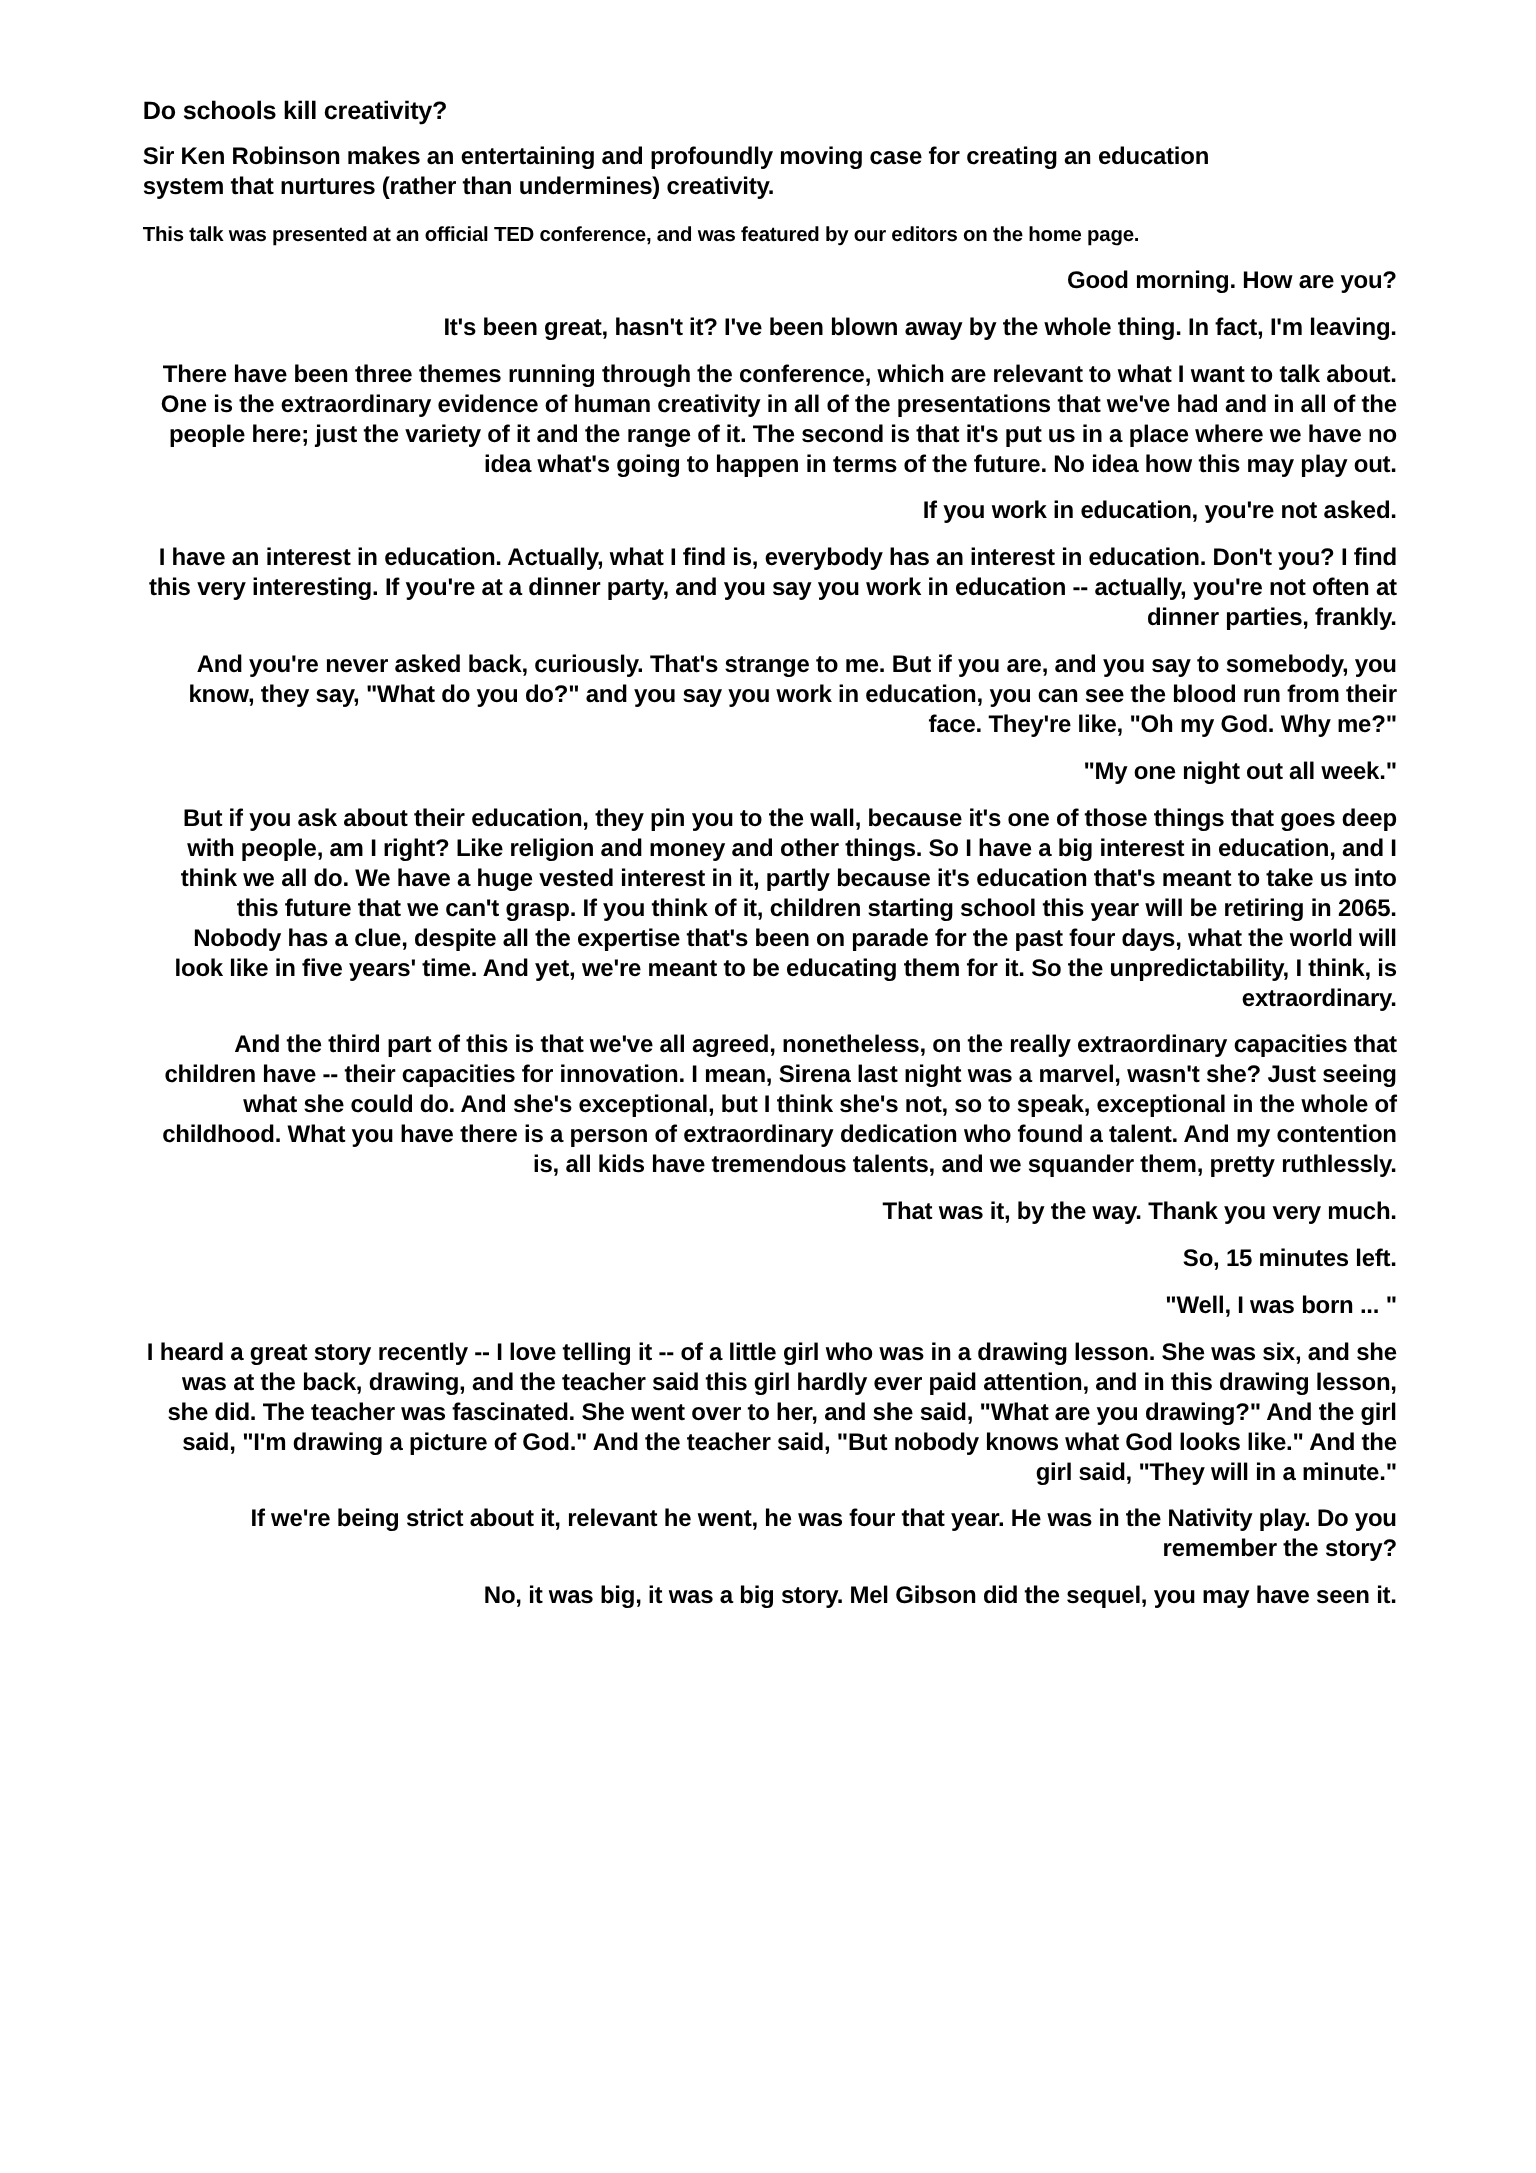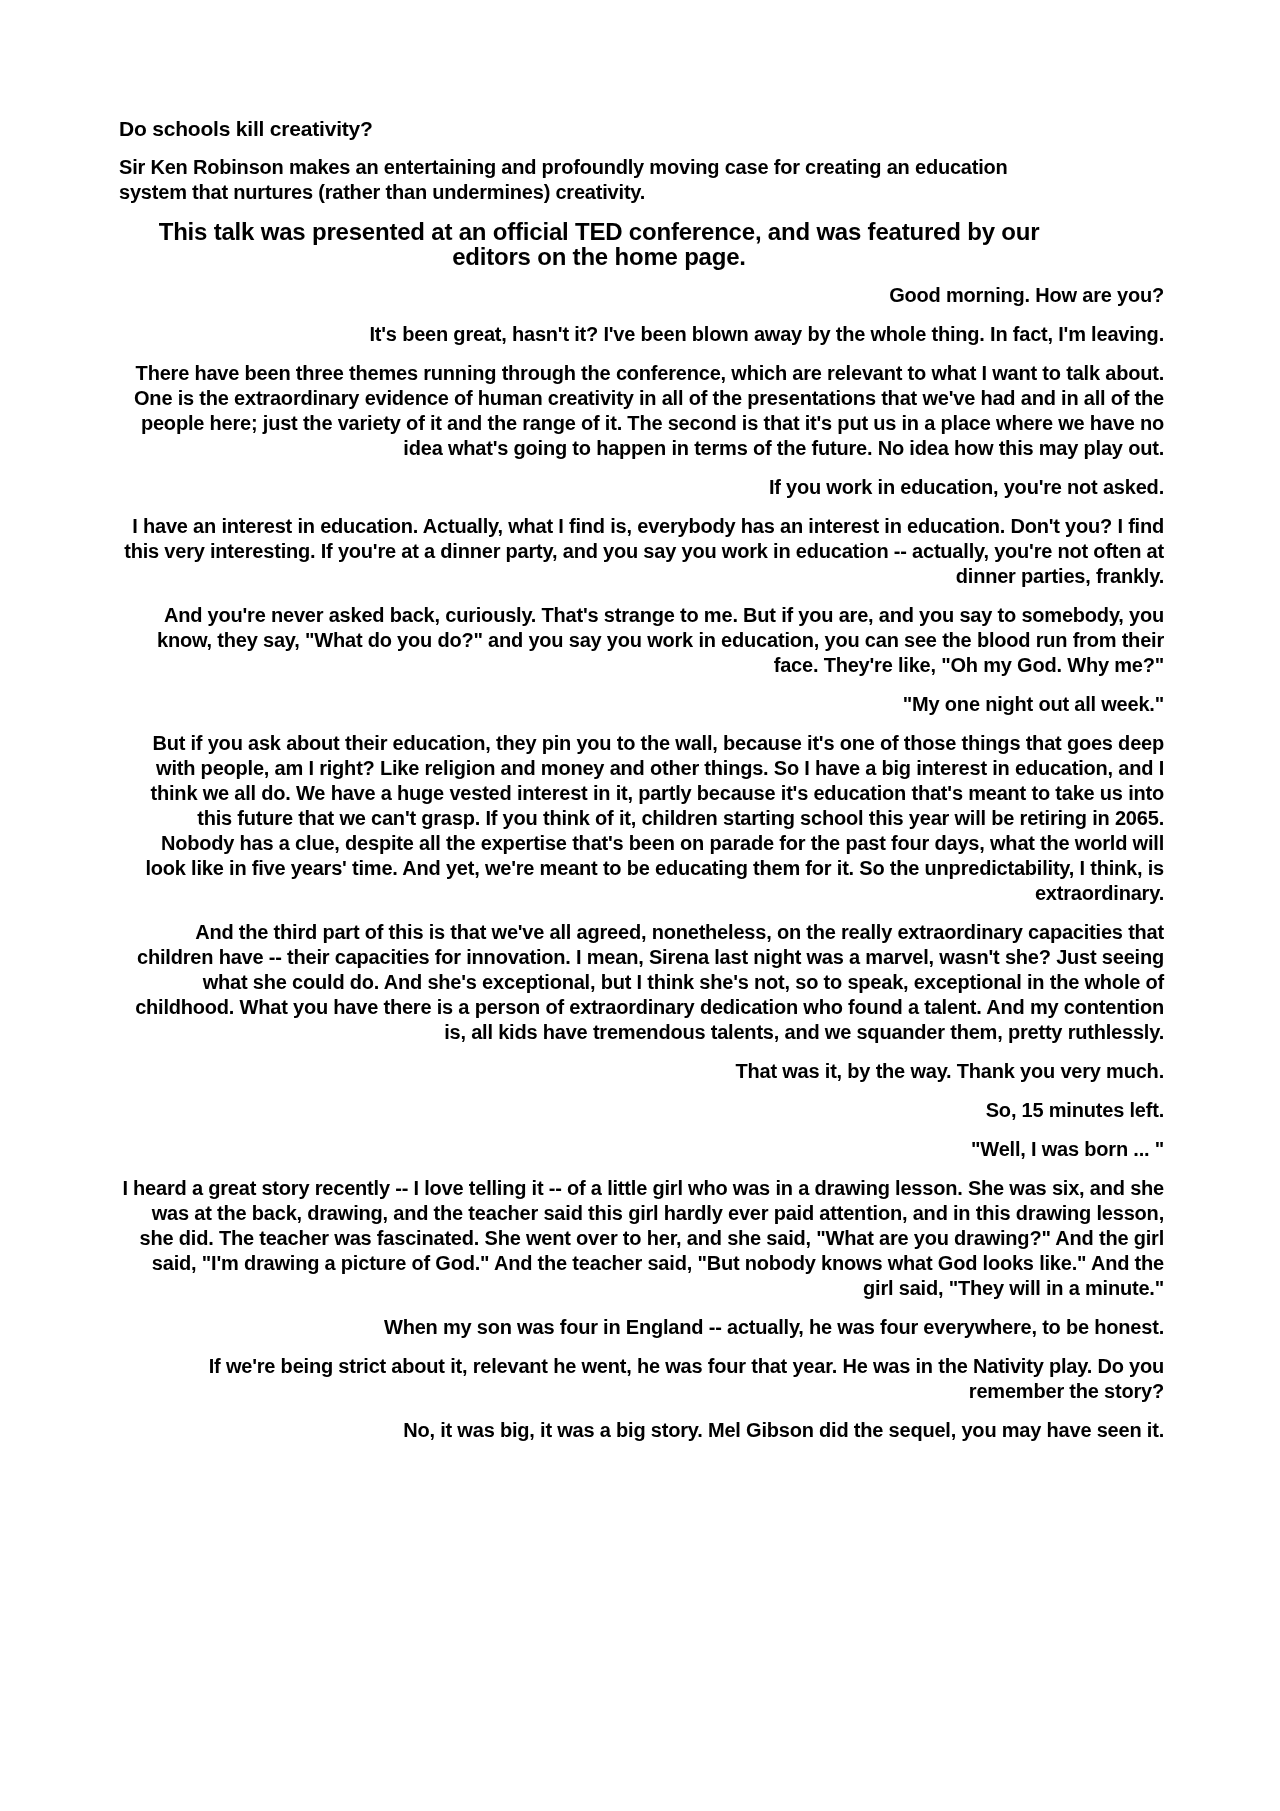--- a/index.html
+++ b/index.html
@@ -11,46 +11,45 @@
     width: 1280px;
     height: 1811px;
     font-family: "Liberation Sans", sans-serif;
     color: #000000;
     overflow: hidden;
   }
   .page {
     box-sizing: border-box;
     width: 1280px;
     height: 1811px;
-    padding: 116px 85px 0 119px;
+    padding: 80px 85px 0 119px;
     background: #ffffff;
   }
   .doc-title {
     font-size: 21px;
     font-weight: bold;
     line-height: 25px;
     margin: 0 0 14px 0;
     letter-spacing: -0.2px;
   }
   .doc-subtitle {
     font-size: 20px;
     font-weight: bold;
     line-height: 25px;
     margin: 0 0 14px 0;
     max-width: 950px;
     letter-spacing: -0.2px;
   }
   .doc-note {
-    font-size: 24px;
+    font-size: 17px;
     font-weight: bold;
     line-height: 25px;
     margin: 0 0 14px 0;
     max-width: 960px;
     letter-spacing: -0.2px;
-    text-align: center;
   }
   .para {
     font-size: 20px;
     font-weight: bold;
     line-height: 25px;
     margin: 0 0 14px 0;
     max-width: 1045px;
     letter-spacing: -0.2px;
     text-align: right;
   }
@@ -69,17 +68,16 @@
     <p class="para">If you work in education, you're not asked.</p>
     <p class="para">I have an interest in education. Actually, what I find is, everybody has an interest in education. Don't you? I find this very interesting. If you're at a dinner party, and you say you work in education -- actually, you're not often at dinner parties, frankly.</p>
     <p class="para">And you're never asked back, curiously. That's strange to me. But if you are, and you say to somebody, you know, they say, "What do you do?" and you say you work in education, you can see the blood run from their face. They're like, "Oh my God. Why me?"</p>
     <p class="para">"My one night out all week."</p>
     <p class="para">But if you ask about their education, they pin you to the wall, because it's one of those things that goes deep with people, am I right? Like religion and money and other things. So I have a big interest in education, and I think we all do. We have a huge vested interest in it, partly because it's education that's meant to take us into this future that we can't grasp. If you think of it, children starting school this year will be retiring in 2065. Nobody has a clue, despite all the expertise that's been on parade for the past four days, what the world will look like in five years' time. And yet, we're meant to be educating them for it. So the unpredictability, I think, is extraordinary.</p>
     <p class="para">And the third part of this is that we've all agreed, nonetheless, on the really extraordinary capacities that children have -- their capacities for innovation. I mean, Sirena last night was a marvel, wasn't she? Just seeing what she could do. And she's exceptional, but I think she's not, so to speak, exceptional in the whole of childhood. What you have there is a person of extraordinary dedication who found a talent. And my contention is, all kids have tremendous talents, and we squander them, pretty ruthlessly.</p>
     <p class="para">That was it, by the way. Thank you very much.</p>
     <p class="para">So, 15 minutes left.</p>
     <p class="para">"Well, I was born ... "</p>
     <p class="para">I heard a great story recently -- I love telling it -- of a little girl who was in a drawing lesson. She was six, and she was at the back, drawing, and the teacher said this girl hardly ever paid attention, and in this drawing lesson, she did. The teacher was fascinated. She went over to her, and she said, "What are you drawing?" And the girl said, "I'm drawing a picture of God." And the teacher said, "But nobody knows what God looks like." And the girl said, "They will in a minute."</p>
-    <p class="para">When my son was four in England -- actually, he was four everywhere, to be honest.</p>
     <p class="para">If we're being strict about it, relevant he went, he was four that year. He was in the Nativity play. Do you remember the story?</p>
     <p class="para">No, it was big, it was a big story. Mel Gibson did the sequel, you may have seen it.</p>
   </div>
 </div>
 
 </body></html>

